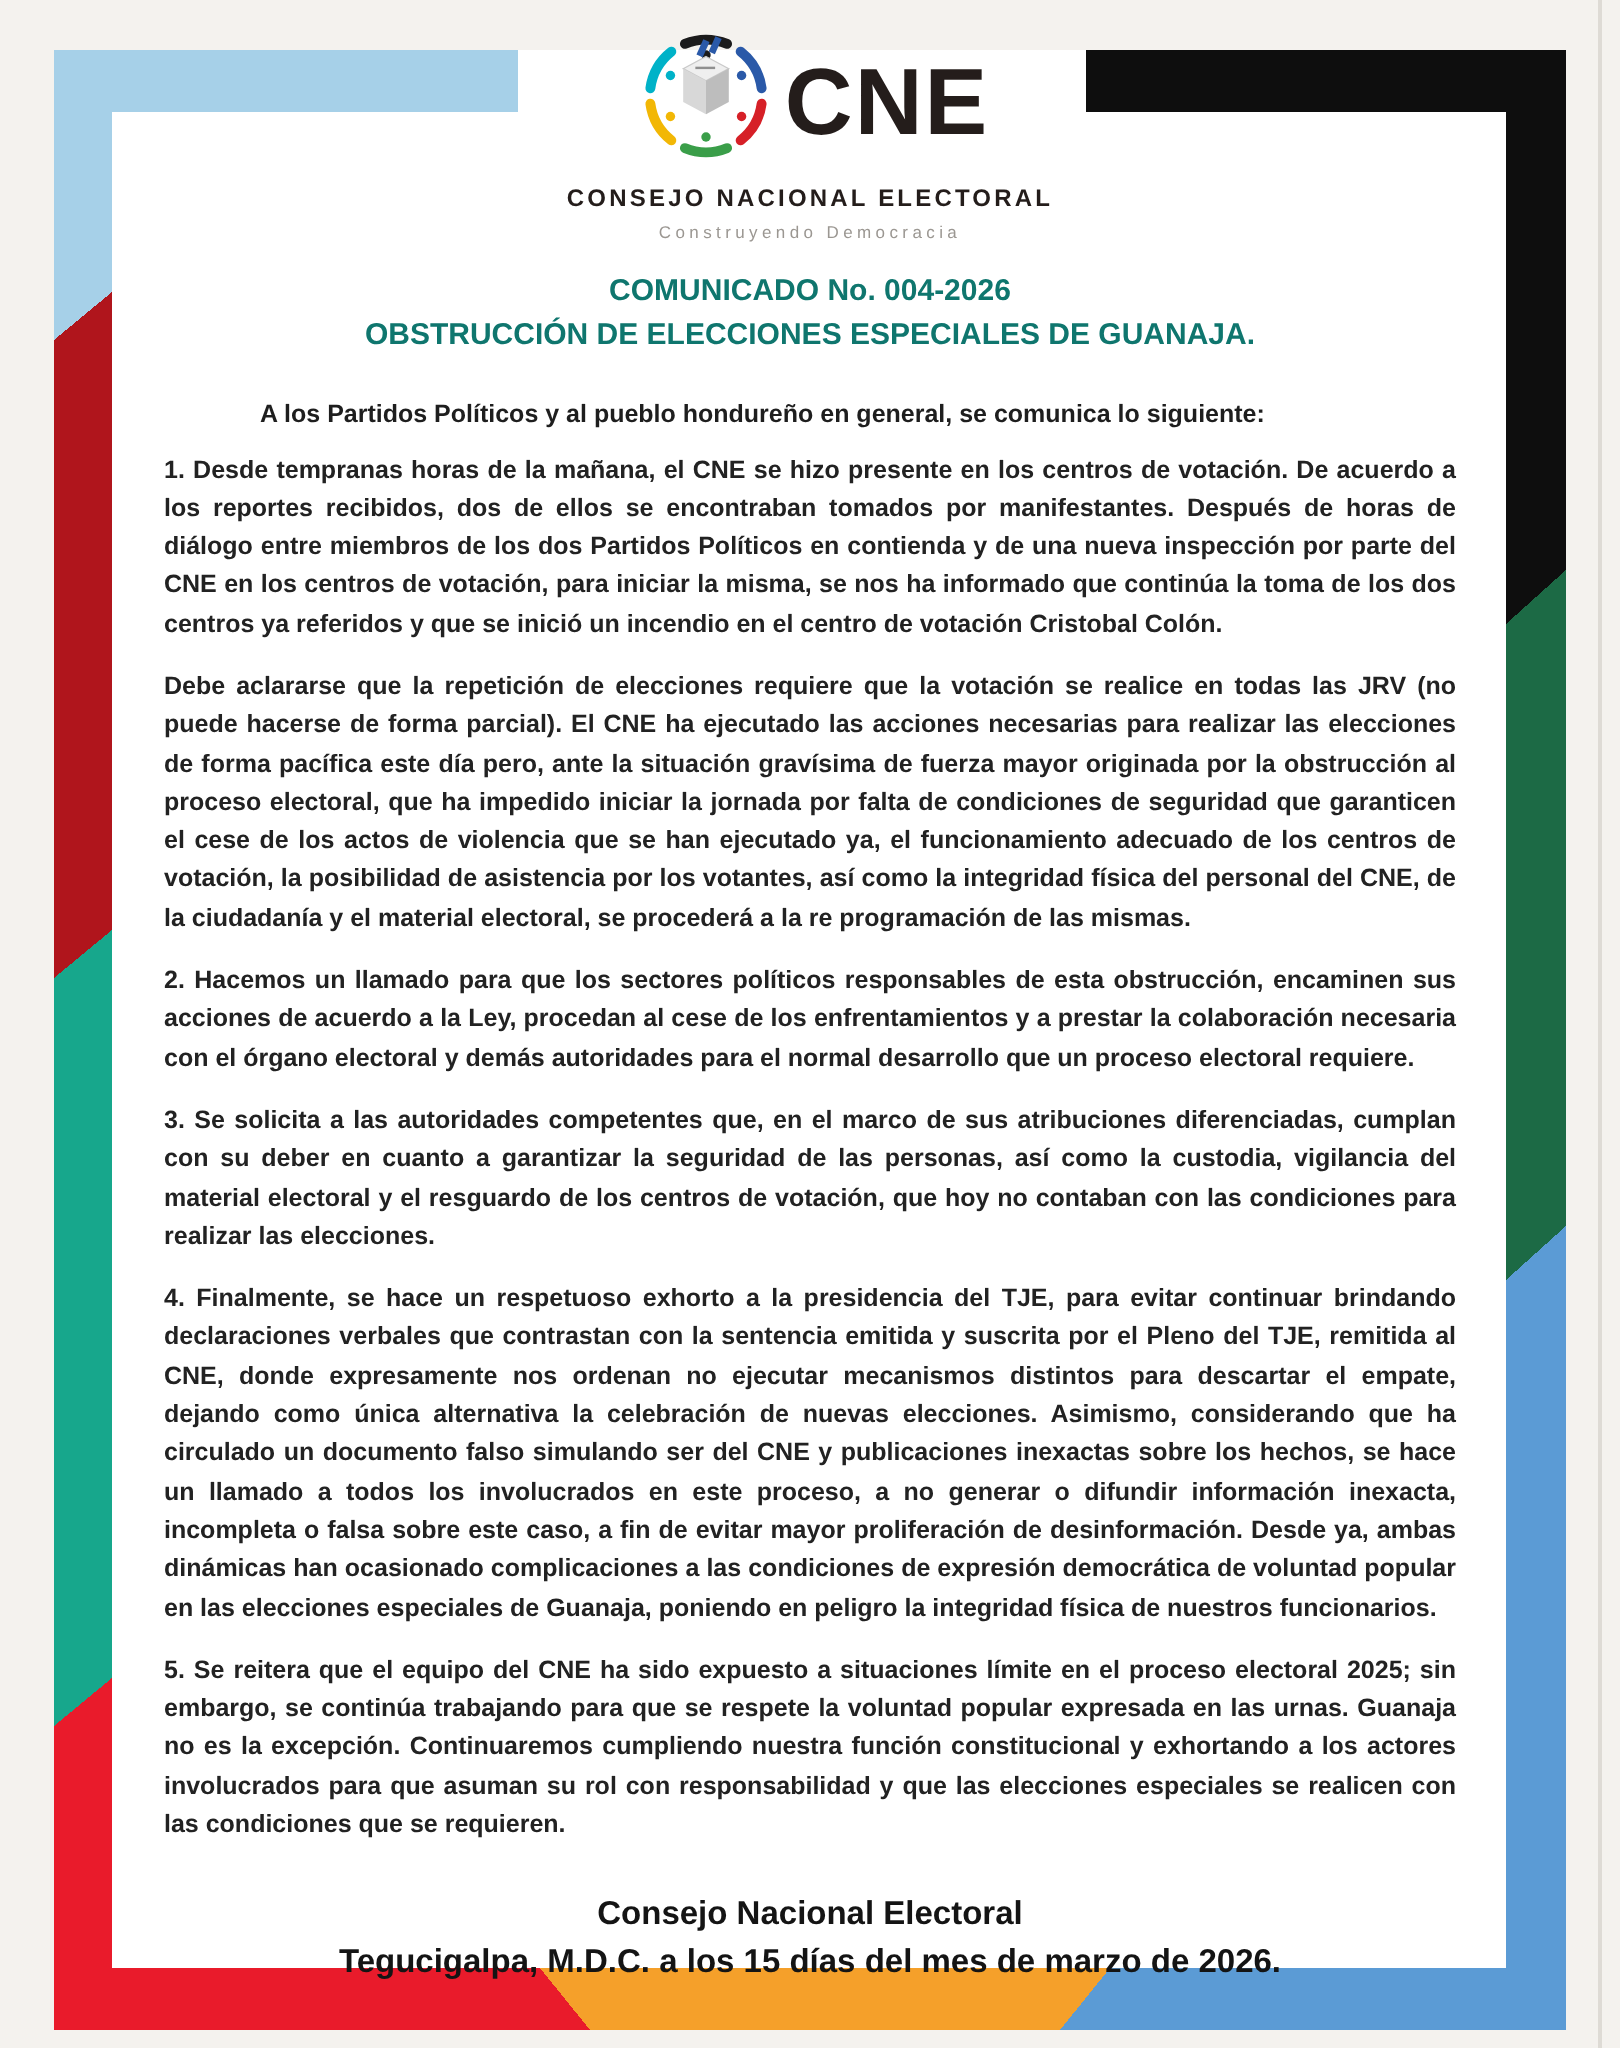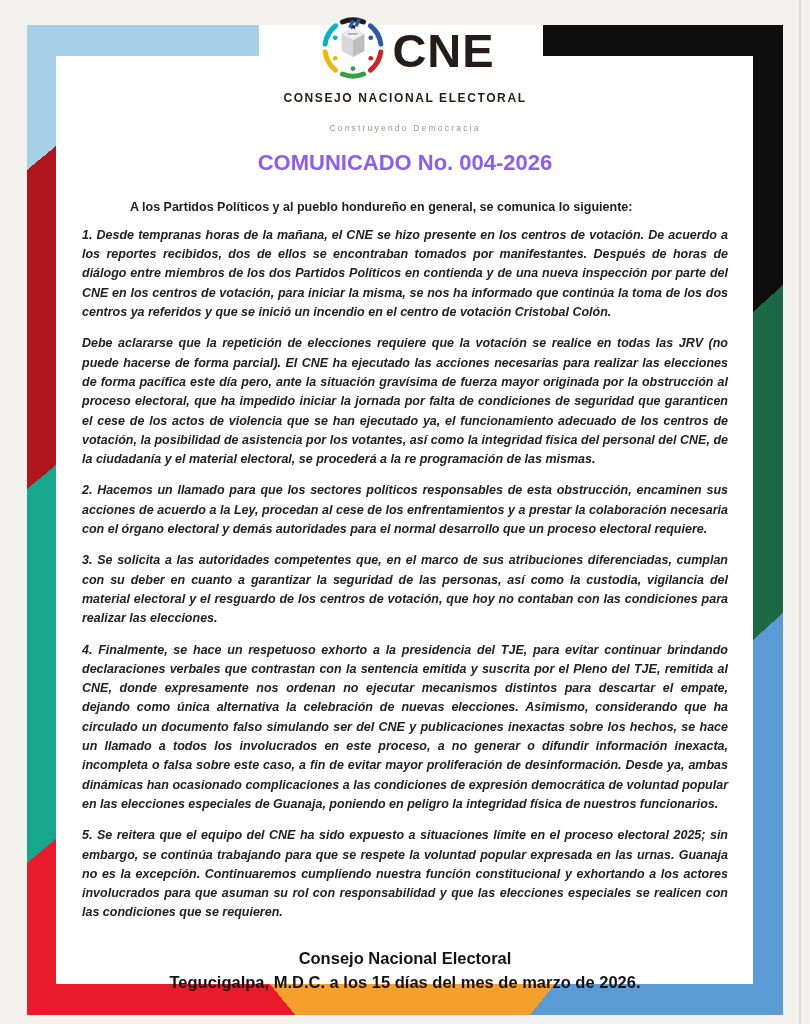--- a/index.html
+++ b/index.html
@@ -37,25 +37,25 @@
   .s-or-b{left:295px;width:235px;background:var(--orange);}
   .t-or-bl{left:530px;width:25px;background:linear-gradient(to bottom right,var(--orange) 50%,var(--med-blue) 50%);}
   .s-bl-b{left:555px;width:228px;background:var(--med-blue);}
 
   
   .content{position:absolute;left:82px;top:0;width:646px;}
   .logo{display:flex;flex-direction:column;align-items:center;margin-top:10px;}
   .logo-row{display:flex;align-items:center;gap:1px;}
   .logo-acronym{font-size:47px;font-weight:bold;color:var(--logo-ink,#241d1b);letter-spacing:1px;line-height:1;}
   .logo-name{font-size:12px;font-weight:bold;color:var(--logo-ink,#241d1b);letter-spacing:1.6px;margin-top:1px;}
-  .logo-tagline{font-size:8.5px;color:var(--tagline-gray,#9b9792);letter-spacing:2.2px;margin-top:18px;}
+  .logo-tagline{font-size:8.5px;color:var(--tagline-gray,#9b9792);letter-spacing:2.2px;margin-top:5px;}
   .title-block{text-align:center;margin-top:14px;}
-  .title-block div{font-size:22px;font-weight:bold;line-height:1.45;color:#8b5cf6;}
+  .title-block div{font-size:15px;font-weight:bold;line-height:1.45;color:#0f766e;}
   .salutation{margin-top:21px;font-size:12.5px;font-weight:bold;margin-left:48px;}
-  .para{font-size:12.5px;font-weight:bold;line-height:19.3px;text-align:justify;margin:12px 0 0 0;color:#222;font-style:italic;}
+  .para{font-size:12.5px;font-weight:bold;line-height:19.3px;text-align:justify;margin:12px 0 0 0;color:#222;}
   .para.tight{margin-top:0;}
   .footer{text-align:center;margin-top:24px;}
   .footer div{font-size:16.5px;font-weight:bold;line-height:1.45;color:#141414;}
 </style>
 </head>
 <body>
 
 <div class="paper"></div>
 <div class="photo-edge"></div>
 
@@ -115,20 +115,21 @@
         </svg>
       </span>
       <span class="logo-acronym">CNE</span>
     </div>
     <div class="logo-name">CONSEJO NACIONAL ELECTORAL</div>
     <div class="logo-tagline">Construyendo Democracia</div>
   </div>
 
   <div class="title-block">
     <div>COMUNICADO No. 004-2026</div>
+    <div>OBSTRUCCIÓN DE ELECCIONES ESPECIALES DE GUANAJA.</div>
   </div>
 
   <div class="salutation">A los Partidos Políticos y al pueblo hondureño en general, se comunica lo siguiente:</div>
 
   <p class="para">1. Desde tempranas horas de la mañana, el CNE se hizo presente en los centros de votación. De acuerdo a los reportes recibidos, dos de ellos se encontraban tomados por manifestantes. Después de horas de diálogo entre miembros de los dos Partidos Políticos en contienda y de una nueva inspección por parte del CNE en los centros de votación, para iniciar la misma, se nos ha informado que continúa la toma de los dos centros ya referidos y que se inició un incendio en el centro de votación Cristobal Colón.</p>
   <p class="para">Debe aclararse que la repetición de elecciones requiere que la votación se realice en todas las JRV (no puede hacerse de forma parcial). El CNE ha ejecutado las acciones necesarias para realizar las elecciones de forma pacífica este día pero, ante la situación gravísima de fuerza mayor originada por la obstrucción al proceso electoral, que ha impedido iniciar la jornada por falta de condiciones de seguridad que garanticen el cese de los actos de violencia que se han ejecutado ya, el funcionamiento adecuado de los centros de votación, la posibilidad de asistencia por los votantes, así como la integridad física del personal del CNE, de la ciudadanía y el material electoral, se procederá a la re programación de las mismas.</p>
   <p class="para">2. Hacemos un llamado para que los sectores políticos responsables de esta obstrucción, encaminen sus acciones de acuerdo a la Ley, procedan al cese de los enfrentamientos y a prestar la colaboración necesaria con el órgano electoral y demás autoridades para el normal desarrollo que un proceso electoral requiere.</p>
   <p class="para">3. Se solicita a las autoridades competentes que, en el marco de sus atribuciones diferenciadas, cumplan con su deber en cuanto a garantizar la seguridad de las personas, así como la custodia, vigilancia del material electoral y el resguardo de los centros de votación, que hoy no contaban con las condiciones para realizar las elecciones.</p>
   <p class="para">4. Finalmente, se hace un respetuoso exhorto a la presidencia del TJE, para evitar continuar brindando declaraciones verbales que contrastan con la sentencia emitida y suscrita por el Pleno del TJE, remitida al CNE, donde expresamente nos ordenan no ejecutar mecanismos distintos para descartar el empate, dejando como única alternativa la celebración de nuevas elecciones. Asimismo, considerando que ha circulado un documento falso simulando ser del CNE y publicaciones inexactas sobre los hechos, se hace un llamado a todos los involucrados en este proceso, a no generar o difundir información inexacta, incompleta o falsa sobre este caso, a fin de evitar mayor proliferación de desinformación. Desde ya, ambas dinámicas han ocasionado complicaciones a las condiciones de expresión democrática de voluntad popular en las elecciones especiales de Guanaja, poniendo en peligro la integridad física de nuestros funcionarios.</p>
   <p class="para">5. Se reitera que el equipo del CNE ha sido expuesto a situaciones límite en el proceso electoral 2025; sin embargo, se continúa trabajando para que se respete la voluntad popular expresada en las urnas. Guanaja no es la excepción. Continuaremos cumpliendo nuestra función constitucional y exhortando a los actores involucrados para que asuman su rol con responsabilidad y que las elecciones especiales se realicen con las condiciones que se requieren.</p>

